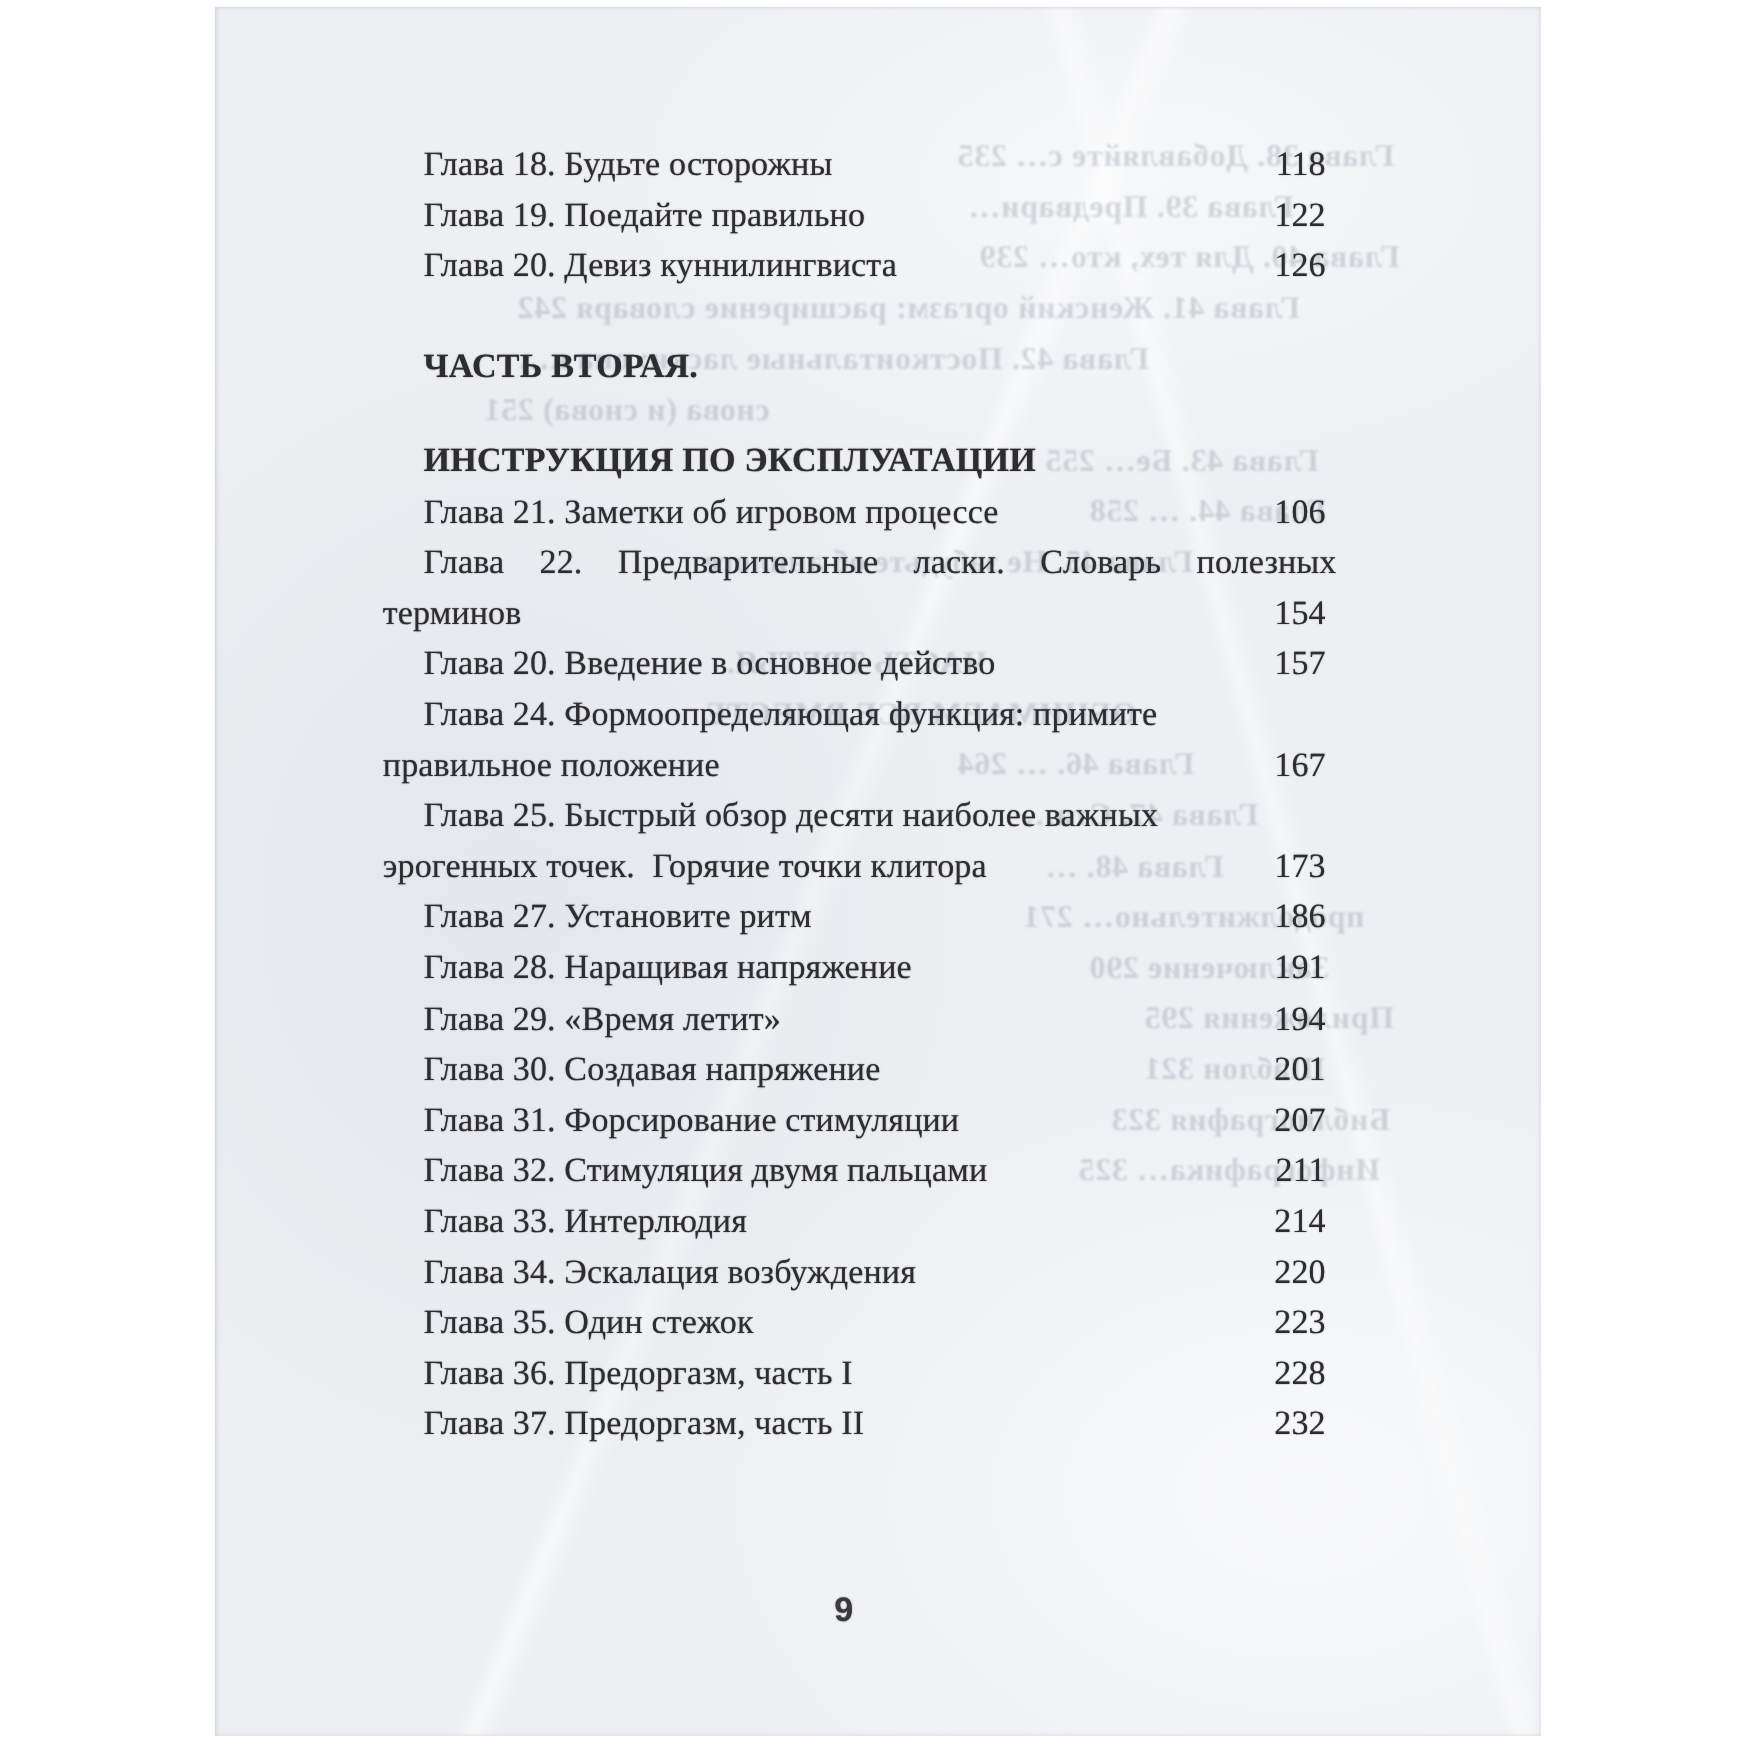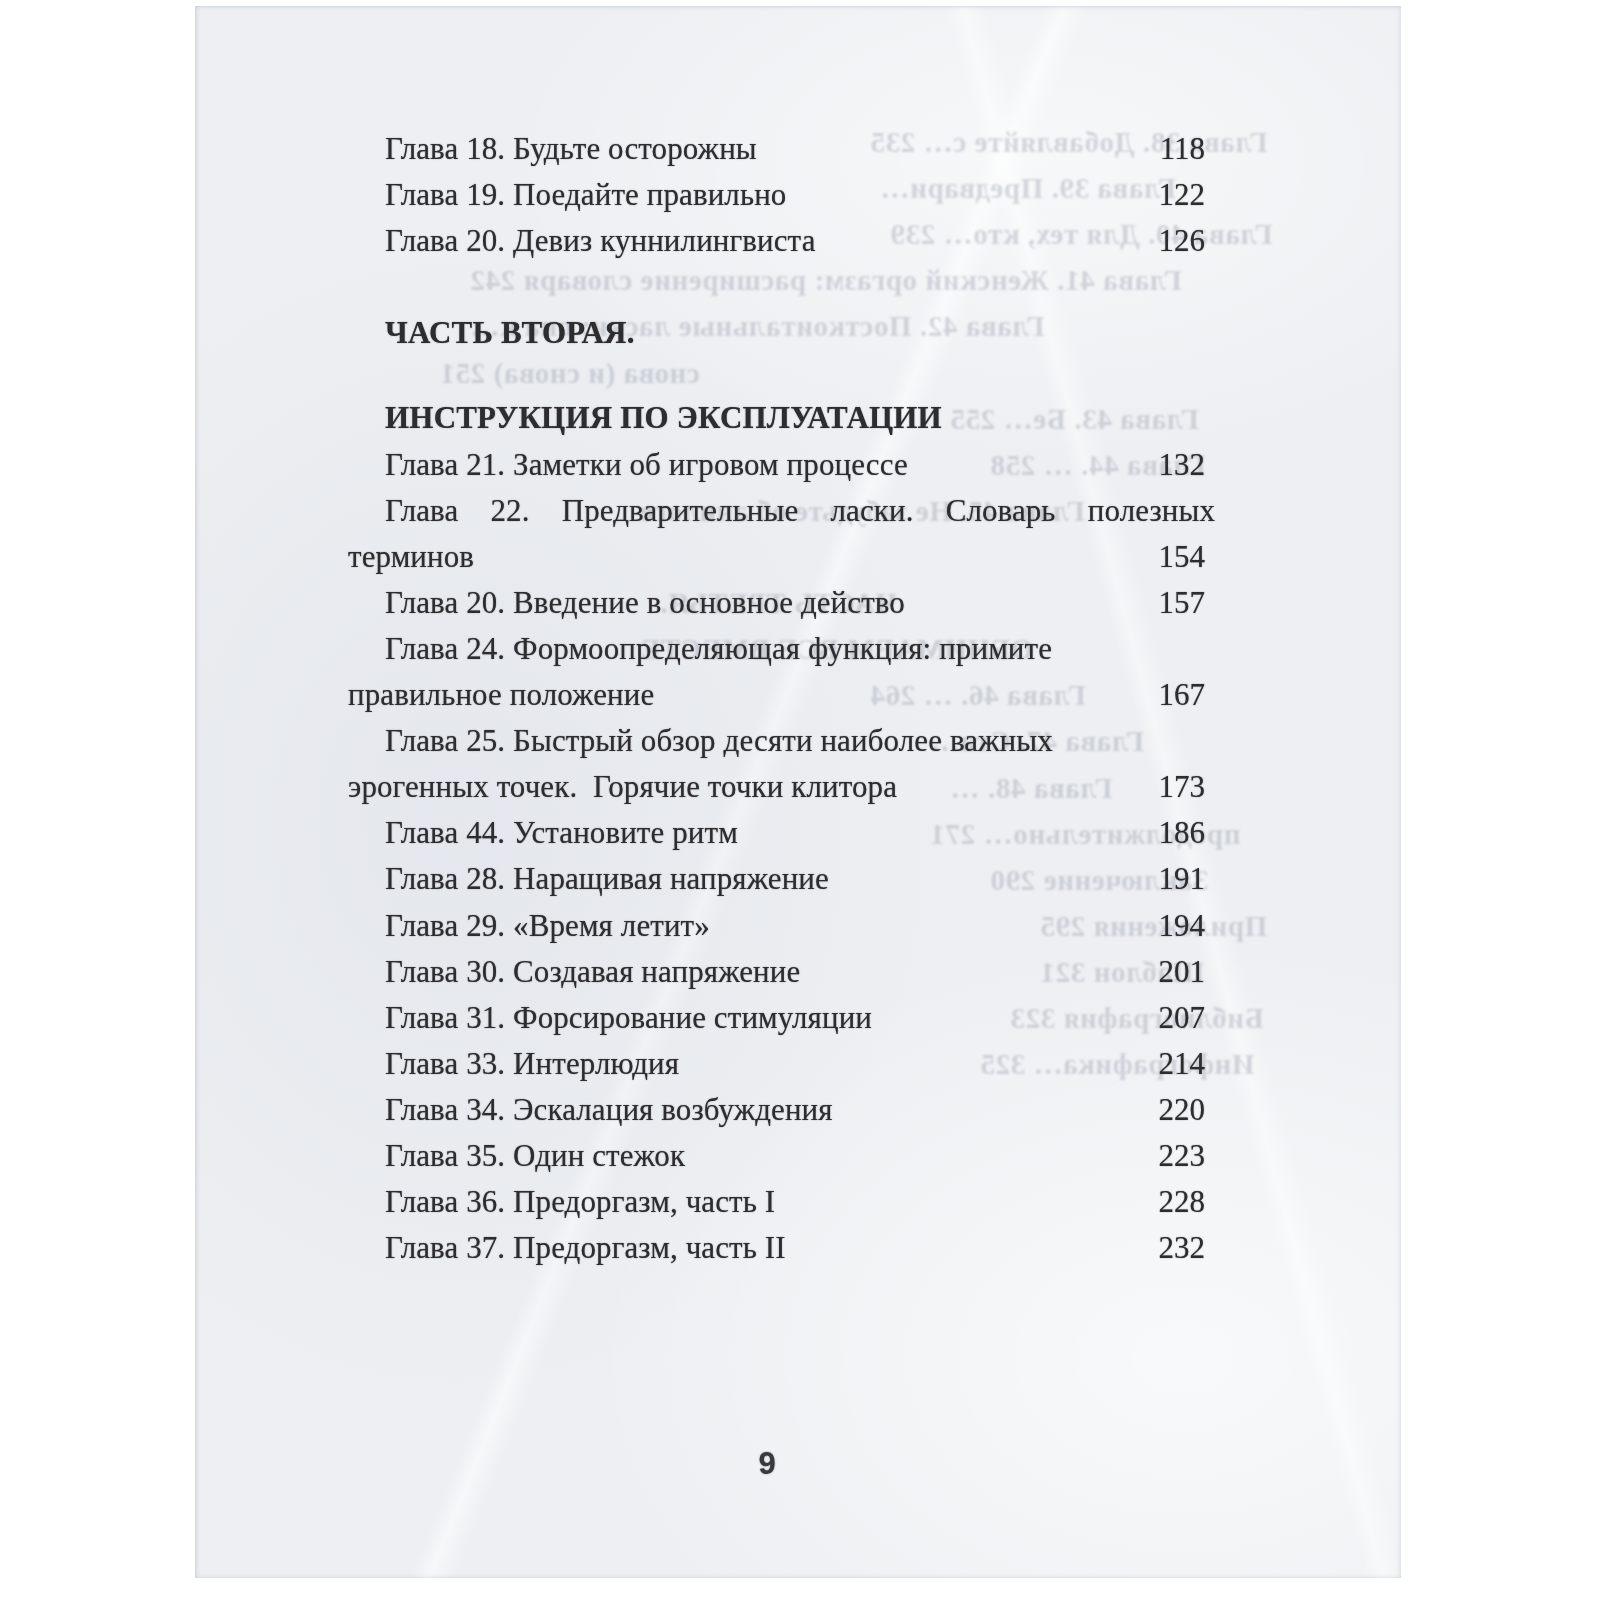--- a/index.html
+++ b/index.html
@@ -124,21 +124,21 @@
       <div class="line indent header gap">
     <span class="t">ЧАСТЬ ВТОРАЯ.</span>
 
   </div>
       <div class="line indent header">
     <span class="t">ИНСТРУКЦИЯ ПО ЭКСПЛУАТАЦИИ</span>
 
   </div>
       <div class="line indent">
     <span class="t">Глава 21. Заметки об игровом процессе</span>
-    <span class="n">132</span>
+    <span class="n">106</span>
   </div>
       <div class="line indent justify">
     <span class="t">Глава 22. Предварительные ласки. Словарь полезных</span>
 
   </div>
       <div class="line">
     <span class="t">терминов</span>
     <span class="n">154</span>
   </div>
       <div class="line indent">
@@ -155,40 +155,44 @@
   </div>
       <div class="line indent">
     <span class="t">Глава 25. Быстрый обзор десяти наиболее важных</span>
 
   </div>
       <div class="line">
     <span class="t">эрогенных точек.&nbsp; Горячие точки клитора</span>
     <span class="n">173</span>
   </div>
       <div class="line indent">
-    <span class="t">Глава 44. Установите ритм</span>
+    <span class="t">Глава 27. Установите ритм</span>
     <span class="n">186</span>
   </div>
       <div class="line indent">
     <span class="t">Глава 28. Наращивая напряжение</span>
     <span class="n">191</span>
   </div>
       <div class="line indent">
     <span class="t">Глава 29. «Время летит»</span>
     <span class="n">194</span>
   </div>
       <div class="line indent">
     <span class="t">Глава 30. Создавая напряжение</span>
     <span class="n">201</span>
   </div>
       <div class="line indent">
     <span class="t">Глава 31. Форсирование стимуляции</span>
     <span class="n">207</span>
   </div>
       <div class="line indent">
+    <span class="t">Глава 32. Стимуляция двумя пальцами</span>
+    <span class="n">211</span>
+  </div>
+      <div class="line indent">
     <span class="t">Глава 33. Интерлюдия</span>
     <span class="n">214</span>
   </div>
       <div class="line indent">
     <span class="t">Глава 34. Эскалация возбуждения</span>
     <span class="n">220</span>
   </div>
       <div class="line indent">
     <span class="t">Глава 35. Один стежок</span>
     <span class="n">223</span>

